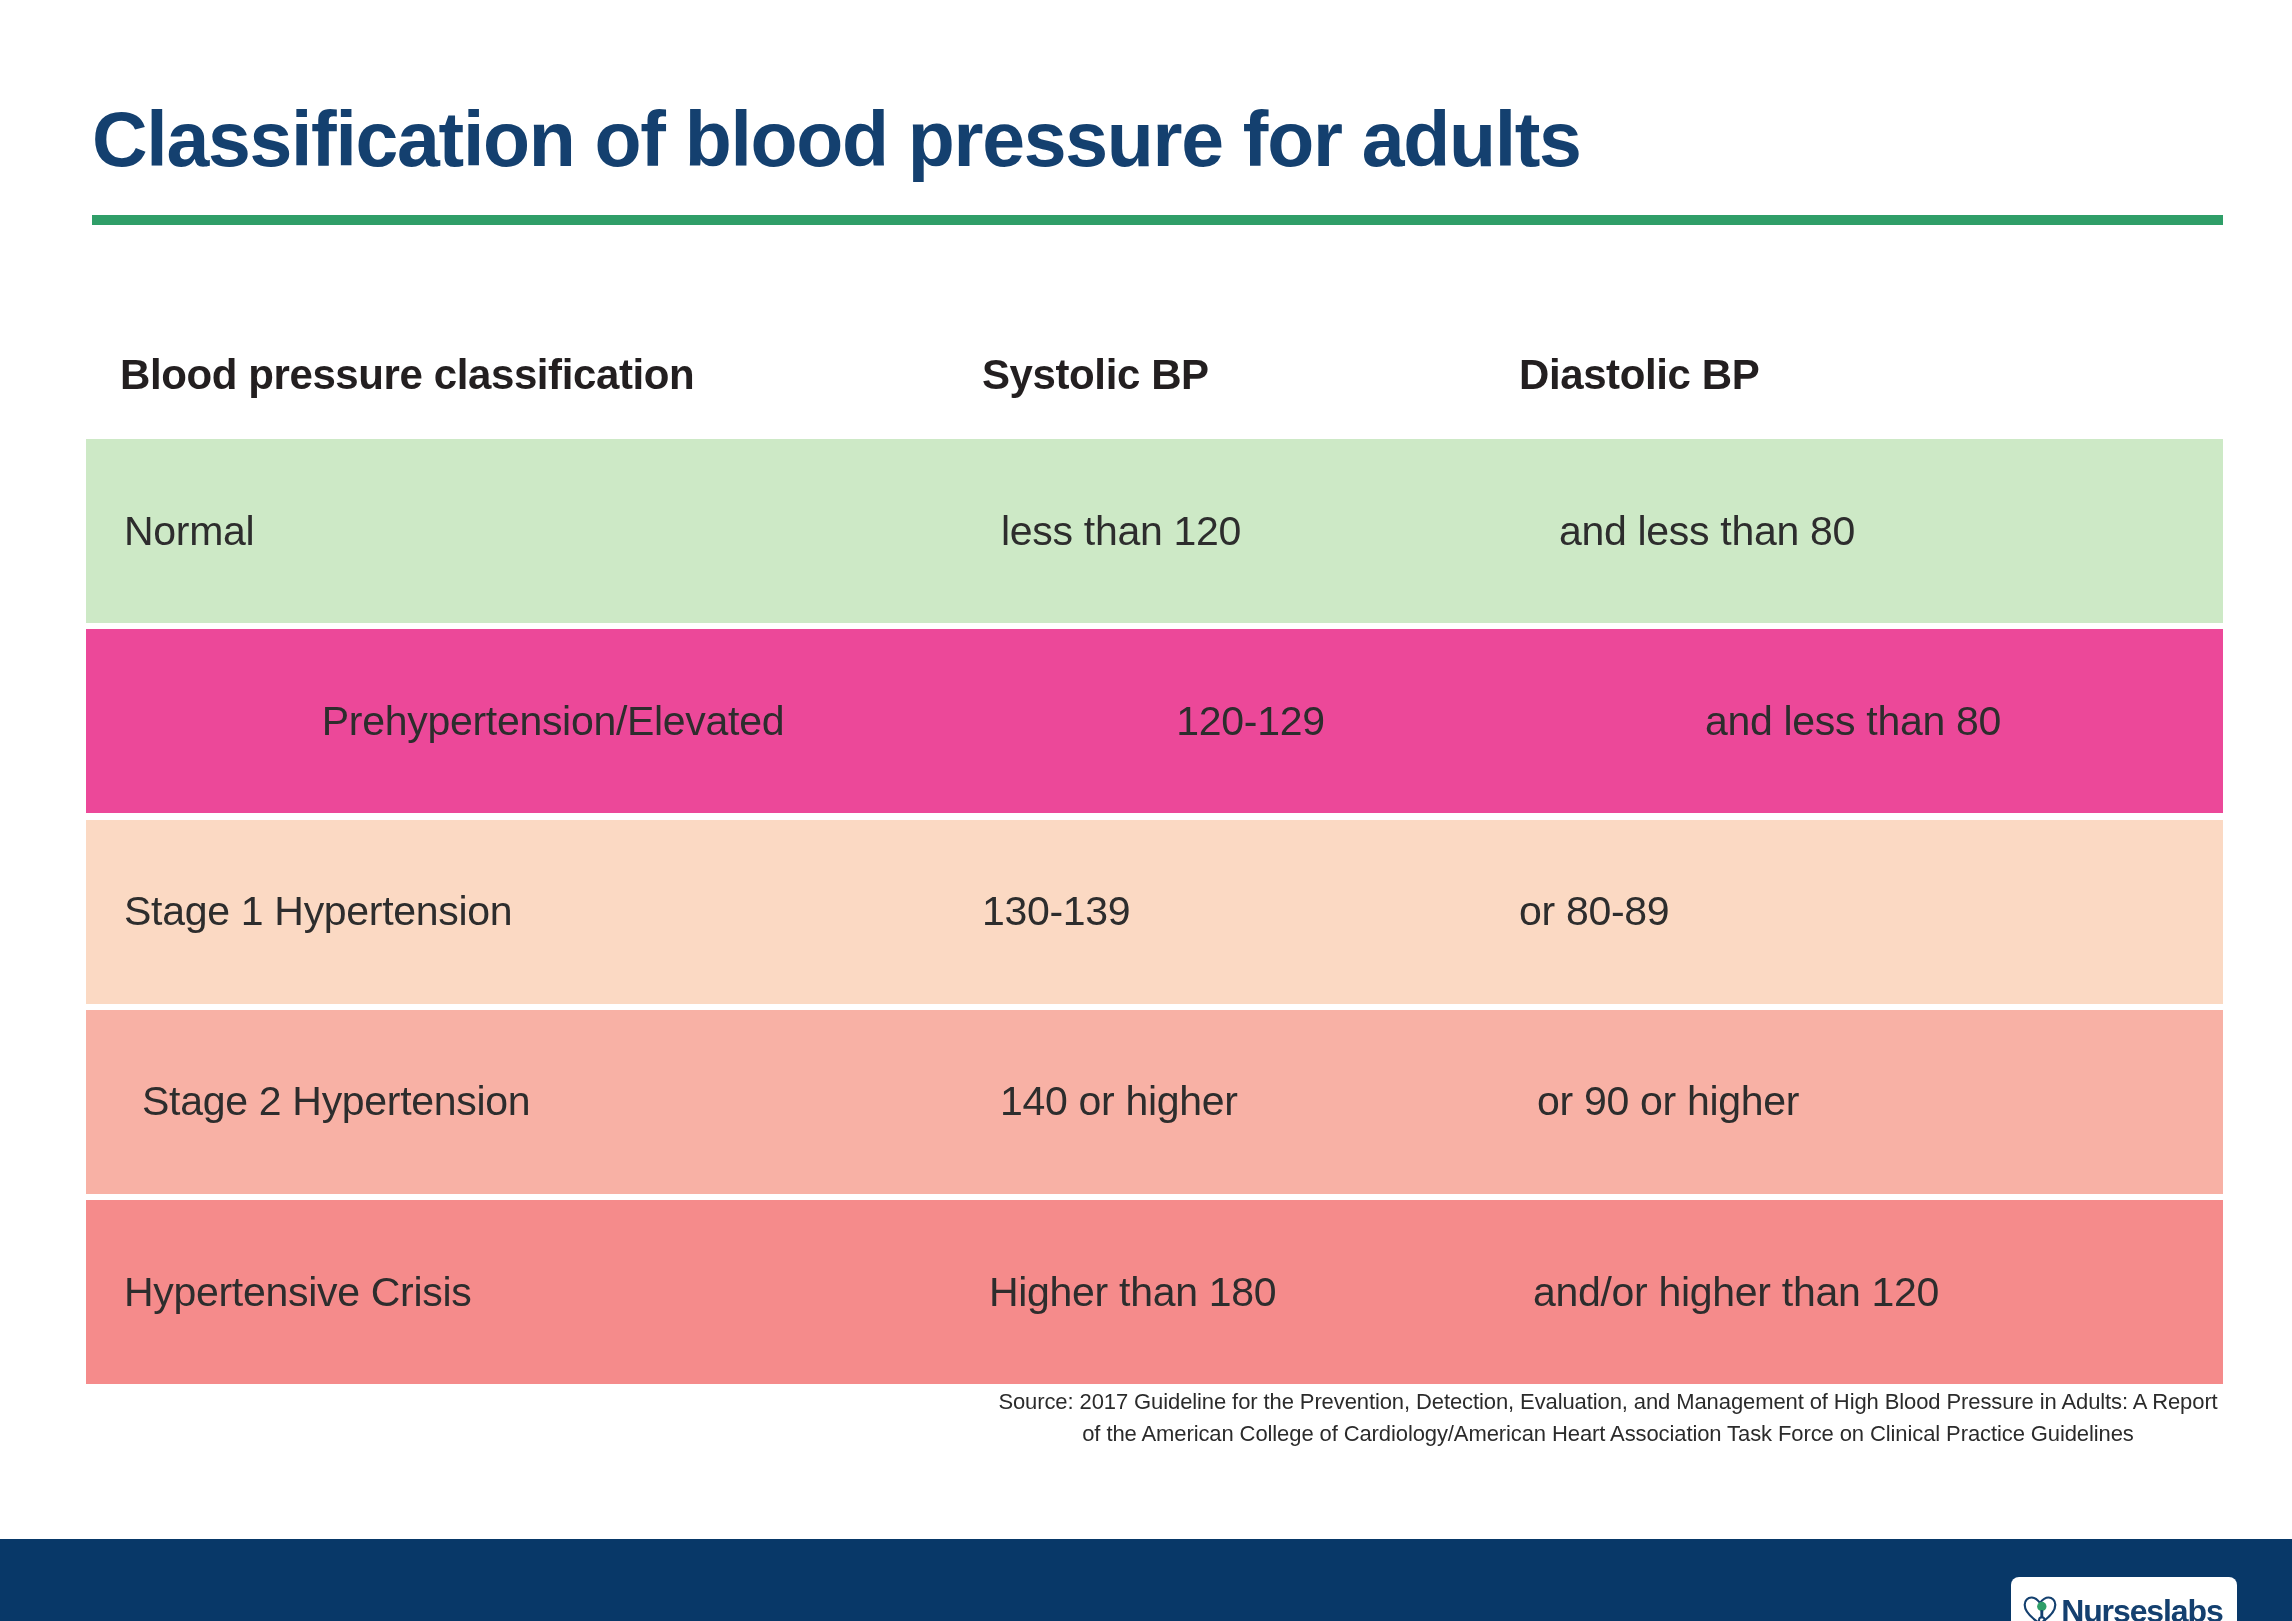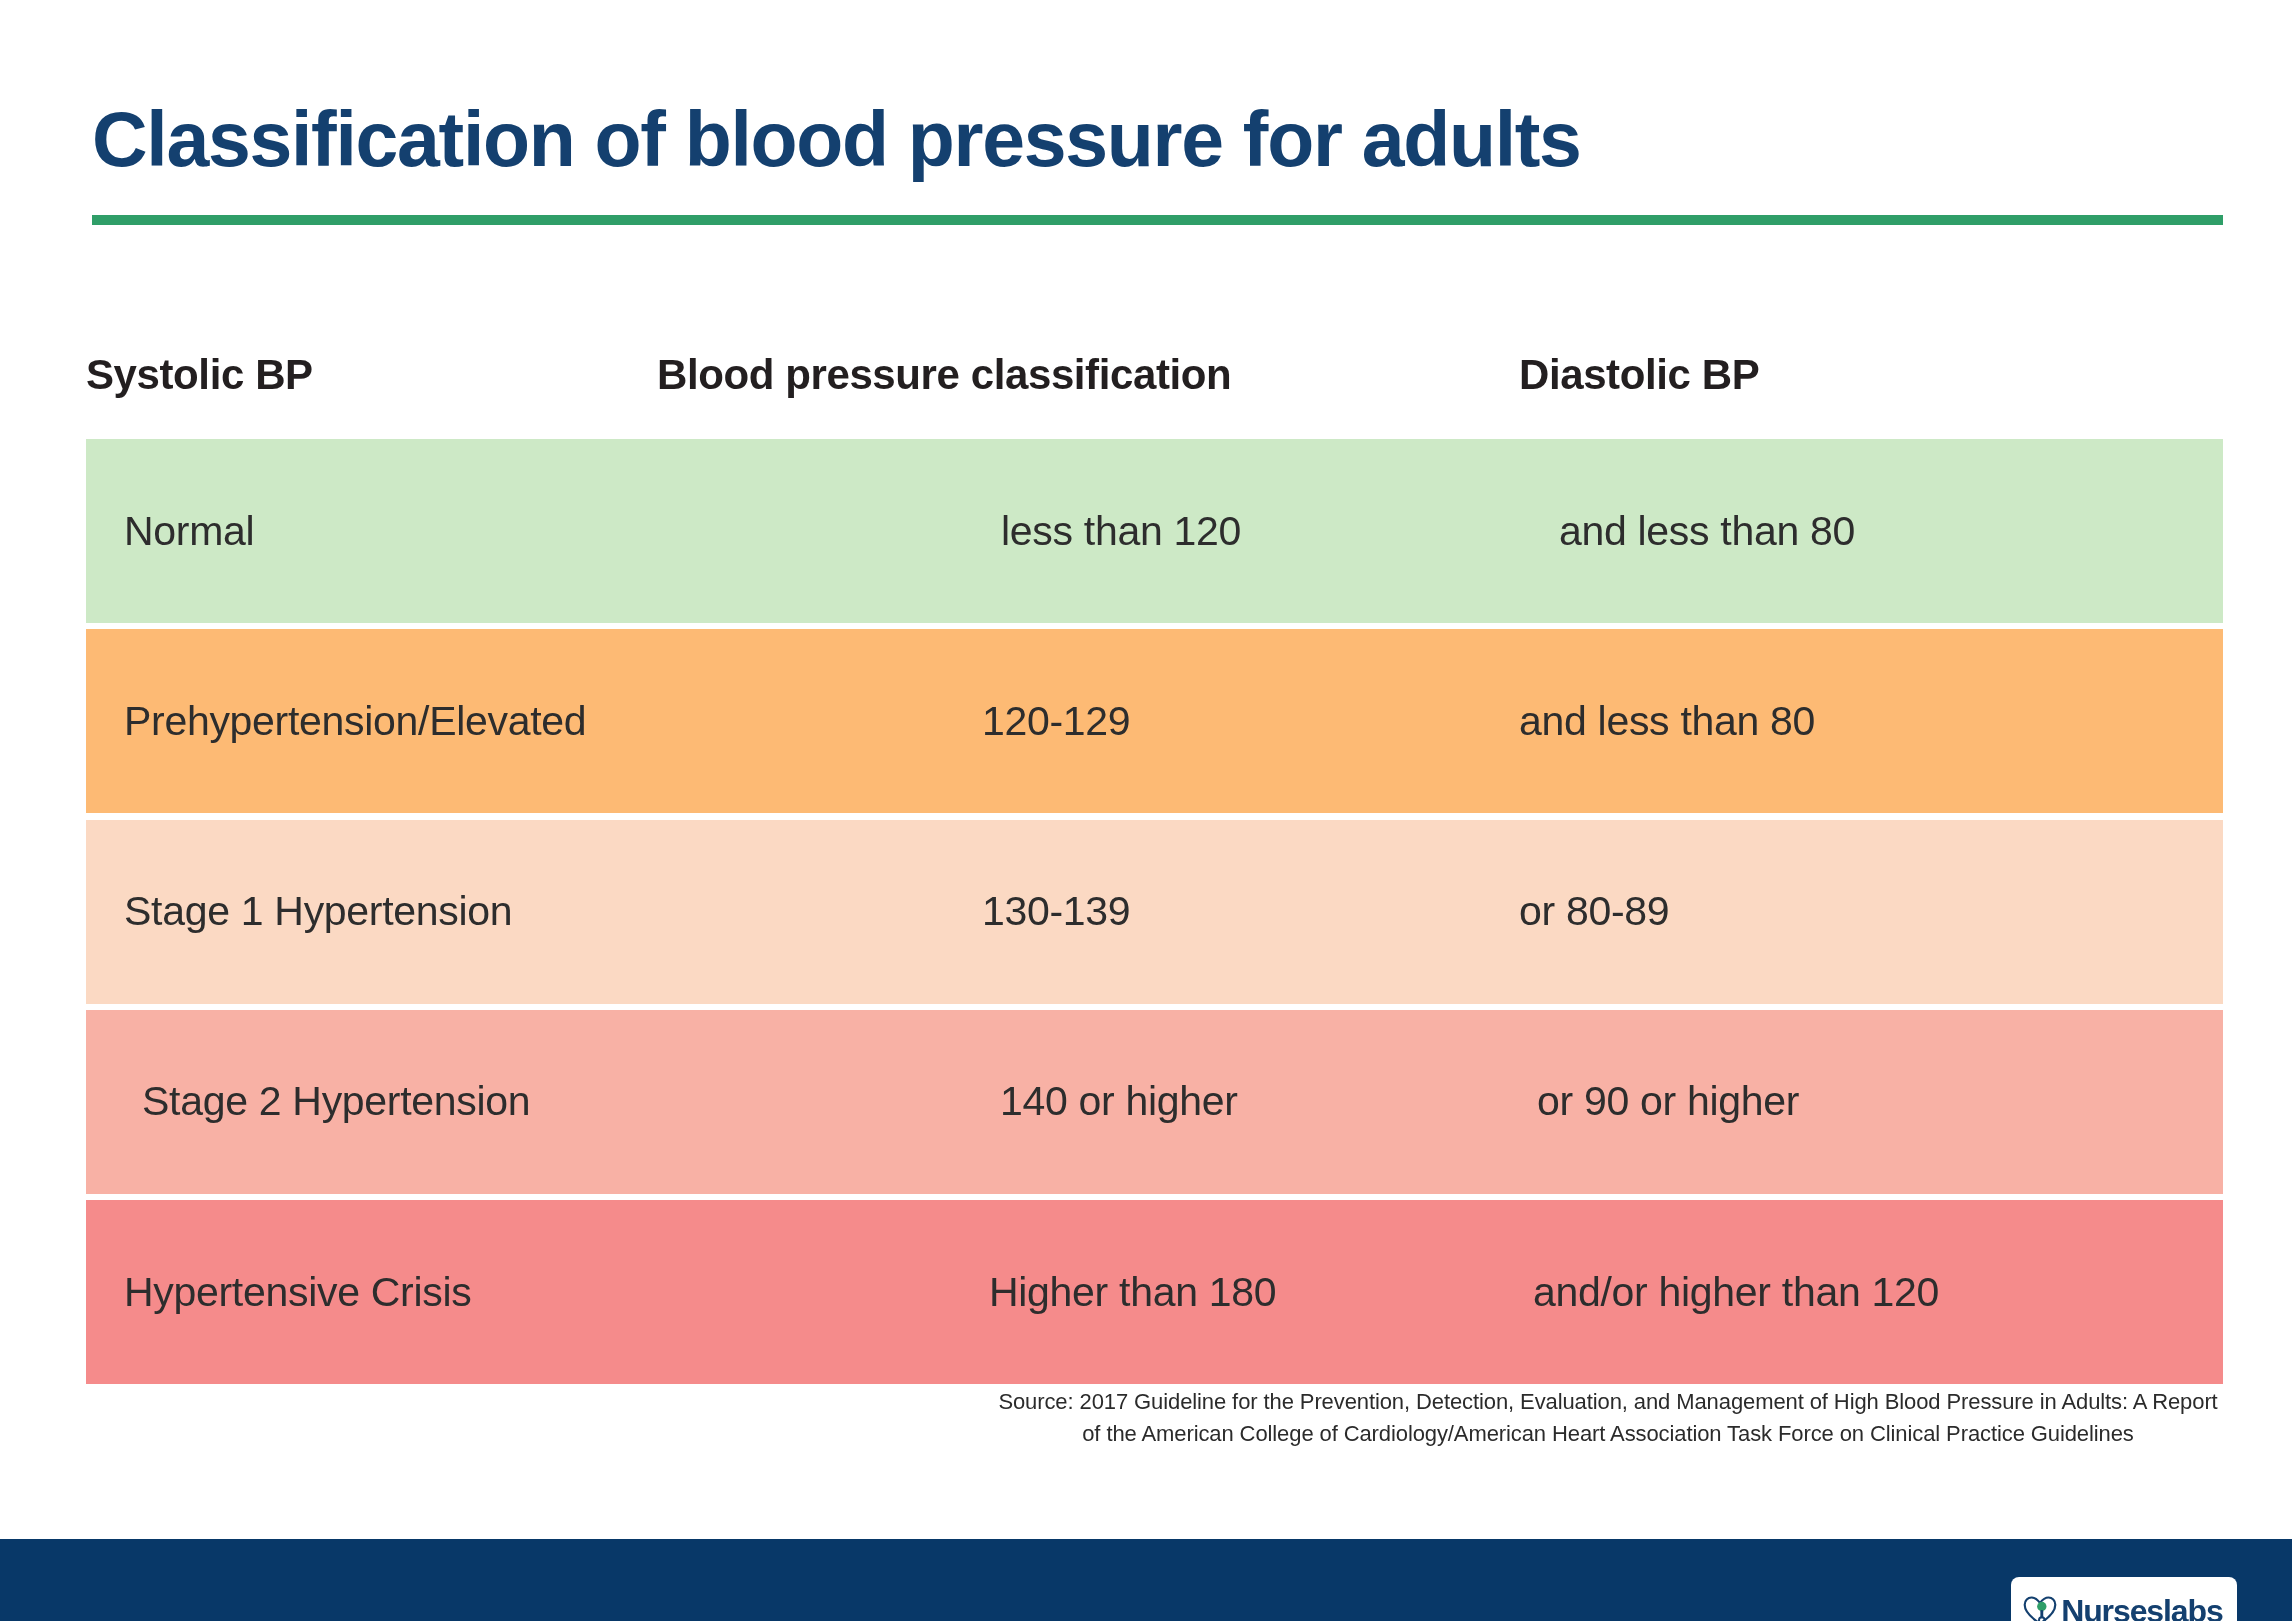--- a/index.html
+++ b/index.html
@@ -146,32 +146,32 @@
 <body>
 
 <div class="slide">
 
   <div class="title" style="color: rgb(20, 64, 111);">Classification of blood pressure for adults</div>
   <div class="title-rule" style="background: rgb(47, 158, 104);"></div>
 
   <div class="table">
 
     <div class="row head-row">
+      <div class="head-cell col-class">Blood pressure classification</div>
       <div class="head-cell col-sys">Systolic BP</div>
-      <div class="head-cell col-class">Blood pressure classification</div>
       <div class="head-cell col-dia">Diastolic BP</div>
     </div>
 
     <div class="row data-row" style="background: rgb(205, 233, 198); gap: 24px;">
       <div class="cell col-class">Normal</div>
       <div class="cell col-sys">less than 120</div>
       <div class="cell col-dia">and less than 80</div>
     </div>
 
-    <div class="row data-row" style="background: #fdba74;">
+    <div class="row data-row" style="background: #ec4899; text-align: center;">
       <div class="cell col-class">Prehypertension/Elevated</div>
       <div class="cell col-sys">120-129</div>
       <div class="cell col-dia">and less than 80</div>
     </div>
 
     <div class="row data-row" style="background: rgb(251, 217, 195);">
       <div class="cell col-class">Stage 1 Hypertension</div>
       <div class="cell col-sys">130-139</div>
       <div class="cell col-dia">or 80-89</div>
     </div>

